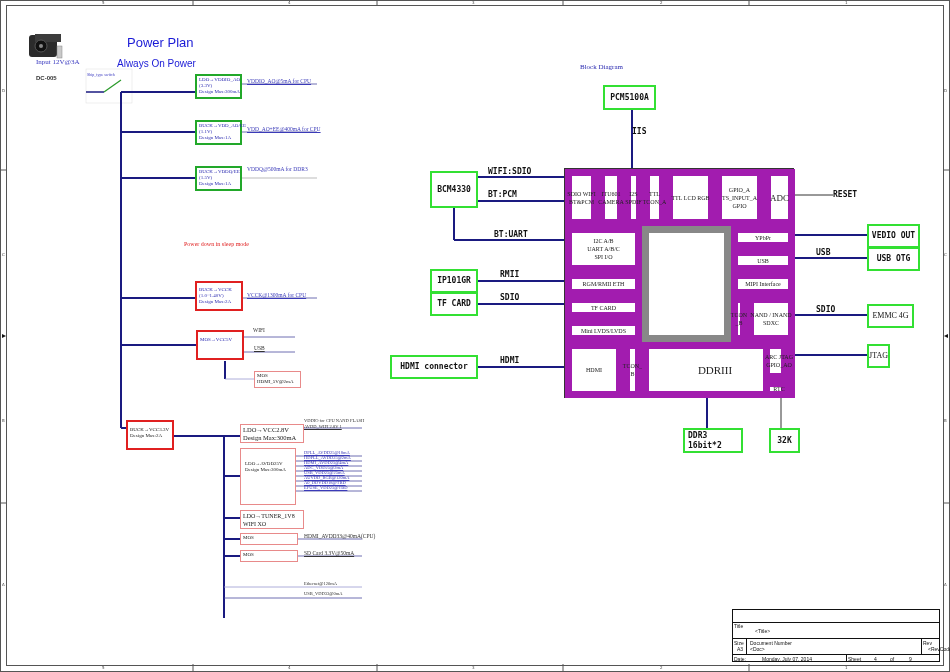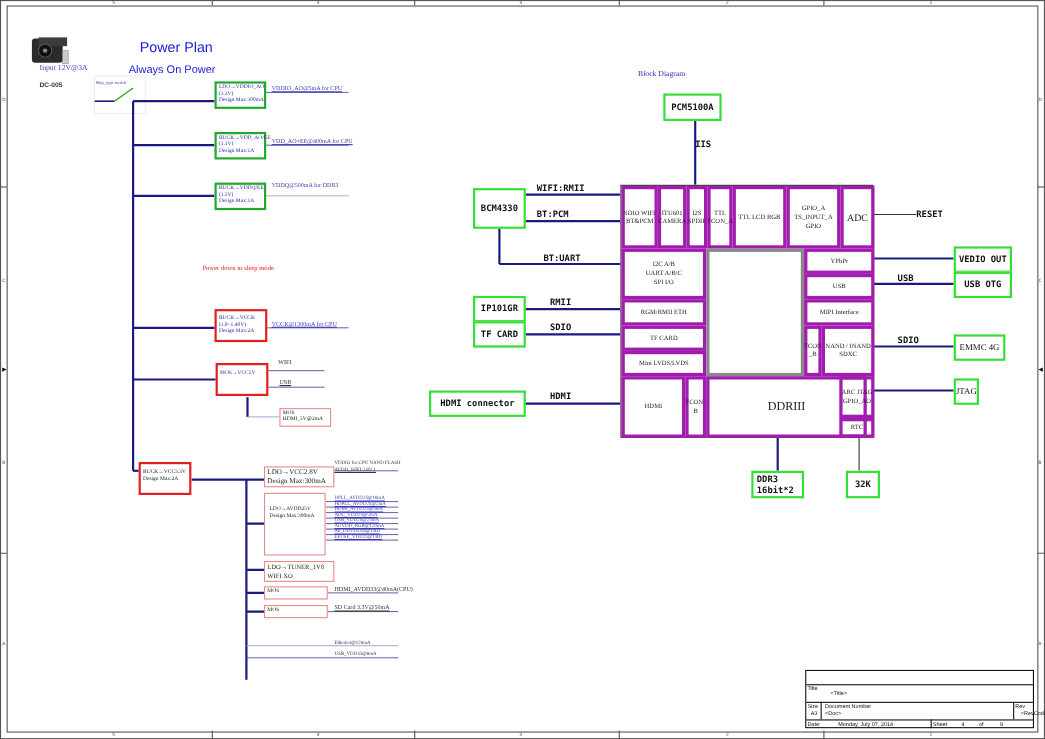--- a/index.html
+++ b/index.html
@@ -13,21 +13,21 @@
   .pbox { position:absolute; box-sizing:border-box; background:#fff; font-family:"Liberation Serif", serif; font-size:5px; line-height:6px; color:#2a2ab0; padding:1px 2px; white-space:pre; }
   .g { border:2px solid #22a82a; }
   .r { border:2px solid #e02020; }
   .lr { border:1px solid #e88a8a; color:#222; }
   .rail-label { position:absolute; font-family:"Liberation Serif", serif; font-size:5.5px; color:#3a3ab8; white-space:nowrap; }
   .rail-label.u { text-decoration: underline; }
   .bd { position:absolute; box-sizing:border-box; border:2px solid #33e033; background:#fff; font-family:"DejaVu Sans Mono", monospace; font-weight:bold; font-size:8px; color:#111; display:flex; align-items:center; justify-content:center; line-height:10px; }
   .bd.plain { font-family:"Liberation Serif", serif; font-weight:normal; font-size:8px; }
   .sig { position:absolute; font-family:"DejaVu Sans Mono", monospace; font-weight:bold; font-size:8px; color:#111; white-space:nowrap; }
   .soc { position:absolute; left:564px; top:168px; width:230px; height:230px; border:1px solid #333; box-sizing:border-box; background:#fff; }
-  .cell { position:absolute; box-sizing:border-box; border:3px solid #a21caf; font-family:"Liberation Serif", serif; font-size:6px; line-height:8px; color:#222; display:flex; align-items:center; justify-content:center; text-align:center; white-space:pre; }
+  .cell { position:absolute; box-sizing:border-box; border:7px solid #a21caf; font-family:"Liberation Serif", serif; font-size:6px; line-height:8px; color:#222; display:flex; align-items:center; justify-content:center; text-align:center; white-space:pre; }
   .tb { position:absolute; left:732px; top:609px; width:208px; height:53px; border:1px solid #111; box-sizing:border-box; font-family:"Liberation Sans", sans-serif; font-size:5px; color:#111; }
   .tb div { position:absolute; }
 </style>
 </head>
 <body>
 
 <div class="frame-outer"></div>
 <div class="frame-inner"></div>
 
 <div class="zone" style="left:102px;top:0px;">5</div>
@@ -201,21 +201,21 @@
 <div class="rail-label u" style="left:304px;top:550px;color:#333;">SD Card 3.3V@50mA</div>
 <div class="rail-label" style="left:304px;top:581px;font-size:4.5px;color:#333;">Ethernet@120mA</div>
 <div class="rail-label" style="left:304px;top:591px;font-size:4.5px;color:#333;">USB_VDD33@0mA</div>
 
 <div class="abs" style="left:580px;top:63px;font-family:'Liberation Serif',serif;font-size:7px;color:#2a2ab0;">Block Diagram</div>
 
 <div class="bd" style="left:603px;top:85px;width:53px;height:25px;">PCM5100A</div>
 <div class="sig" style="left:632px;top:127px;">IIS</div>
 
 <div class="bd" style="left:430px;top:171px;width:48px;height:37px;">BCM4330</div>
-<div class="sig" style="left:488px;top:167px;">WIFI:RMII</div>
+<div class="sig" style="left:488px;top:167px;">WIFI:SDIO</div>
 <div class="sig" style="left:488px;top:190px;">BT:PCM</div>
 <div class="sig" style="left:494px;top:230px;">BT:UART</div>
 
 <div class="bd" style="left:430px;top:269px;width:48px;height:24px;">IP101GR</div>
 <div class="bd" style="left:430px;top:292px;width:48px;height:24px;">TF CARD</div>
 <div class="sig" style="left:500px;top:270px;">RMII</div>
 <div class="sig" style="left:500px;top:293px;">SDIO</div>
 
 <div class="bd" style="left:390px;top:355px;width:88px;height:24px;">HDMI connector</div>
 <div class="sig" style="left:500px;top:356px;">HDMI</div>
@@ -254,21 +254,21 @@
 
   <div class="cell" style="left:0;top:173px;width:58px;height:56px;">HDMI</div>
   <div class="cell" style="left:58px;top:173px;width:19px;height:56px;">TCON_
 B</div>
   <div class="cell" style="left:77px;top:173px;width:146px;height:56px;font-size:11px;">DDRIII</div>
   <div class="cell" style="left:198px;top:173px;width:32px;height:38px;">ARC JTAG
 GPIO_AO</div>
   <div class="cell" style="left:198px;top:211px;width:32px;height:18px;">RTC</div>
 </div>
 
-<div class="bd" style="left:683px;top:428px;width:48px;height:25px;justify-content:flex-start;padding-left:3px;text-align:left;white-space:pre;font-size:8px;">DDR3
+<div class="bd" style="left:683px;top:428px;width:60px;height:25px;justify-content:flex-start;padding-left:3px;text-align:left;white-space:pre;font-size:8px;">DDR3
 16bit*2</div>
 <div class="bd" style="left:769px;top:428px;width:31px;height:25px;">32K</div>
 
 <div class="sig" style="left:833px;top:190px;">RESET</div>
 <div class="bd" style="left:867px;top:224px;width:53px;height:24px;">VEDIO OUT</div>
 <div class="bd" style="left:867px;top:247px;width:53px;height:24px;">USB OTG</div>
 <div class="sig" style="left:816px;top:248px;">USB</div>
 <div class="sig" style="left:816px;top:305px;">SDIO</div>
 <div class="bd plain" style="left:867px;top:304px;width:47px;height:24px;">EMMC 4G</div>
 <div class="bd plain" style="left:867px;top:344px;width:23px;height:24px;">JTAG</div>

